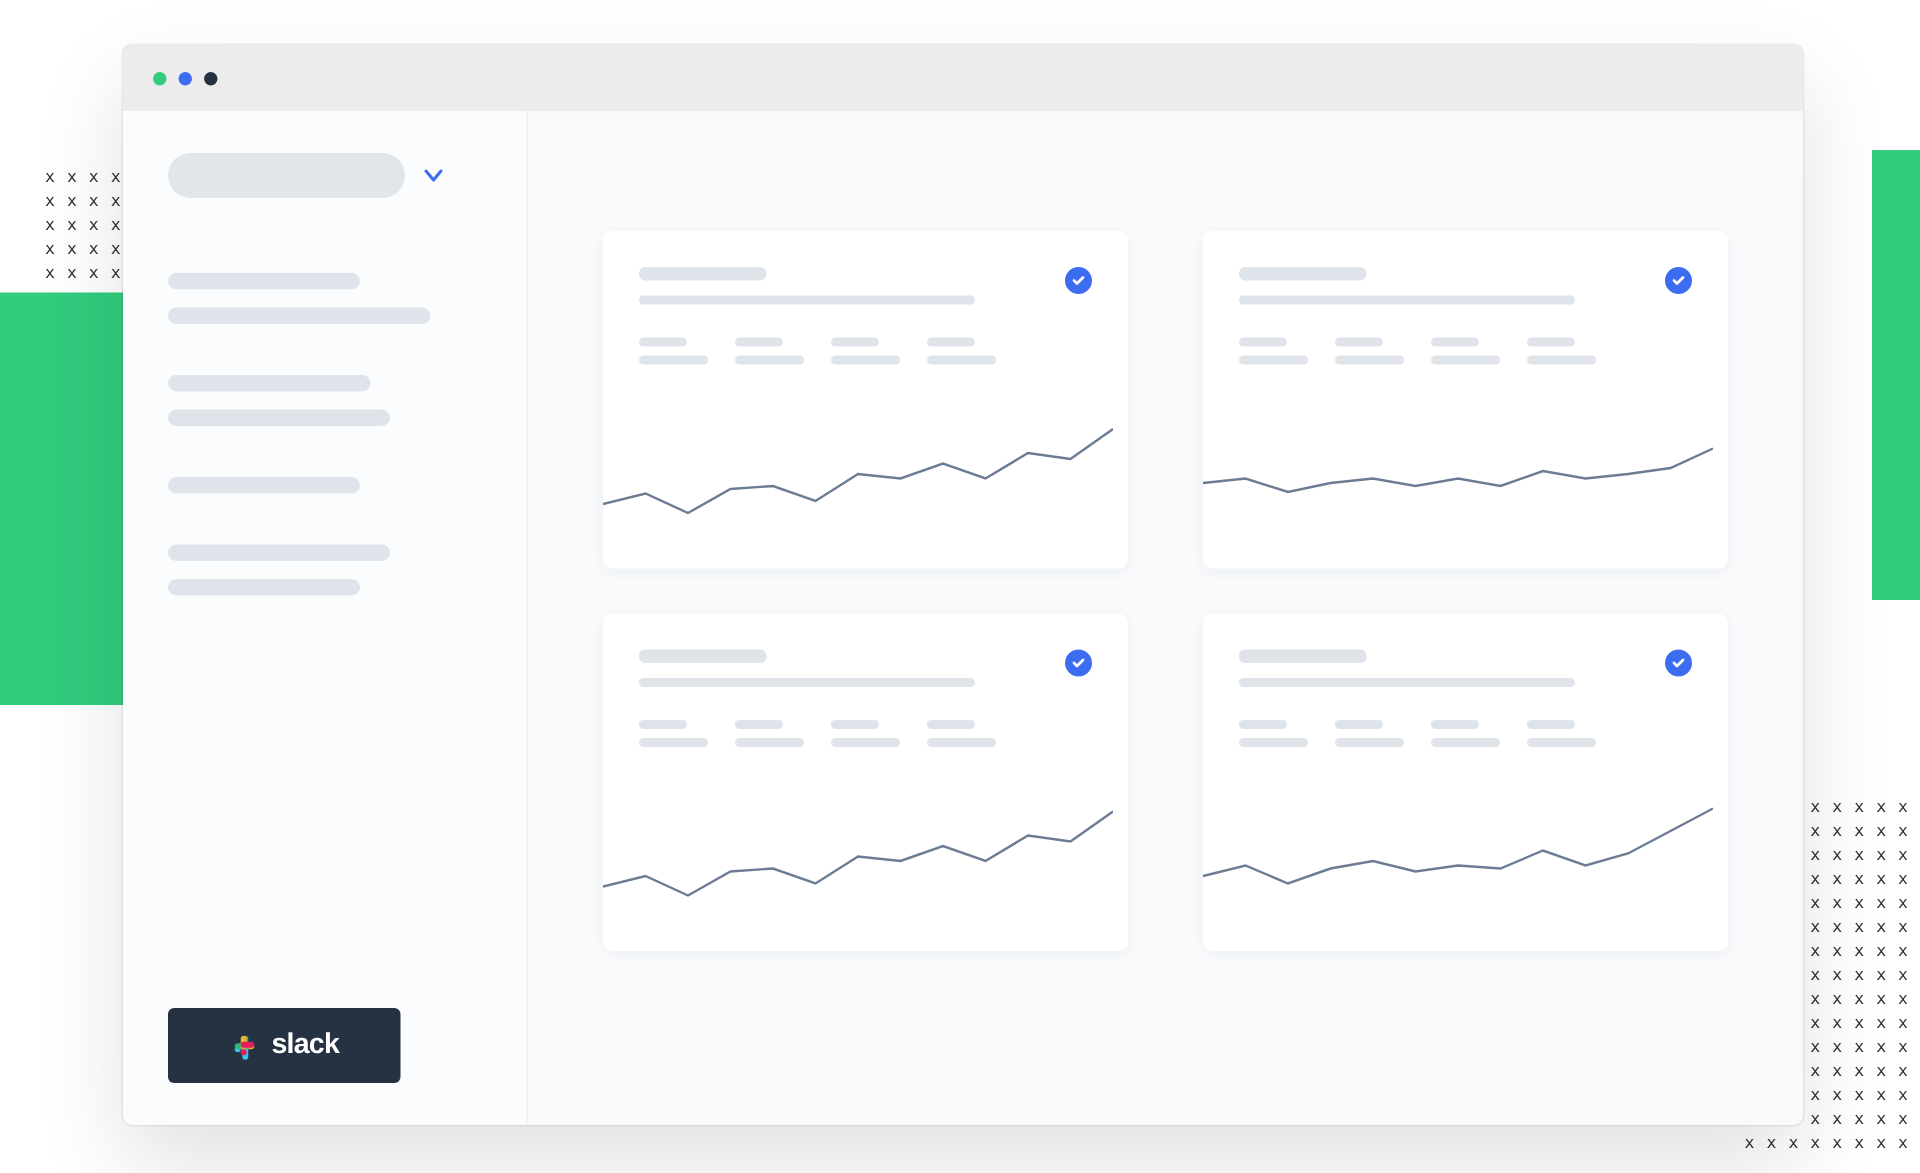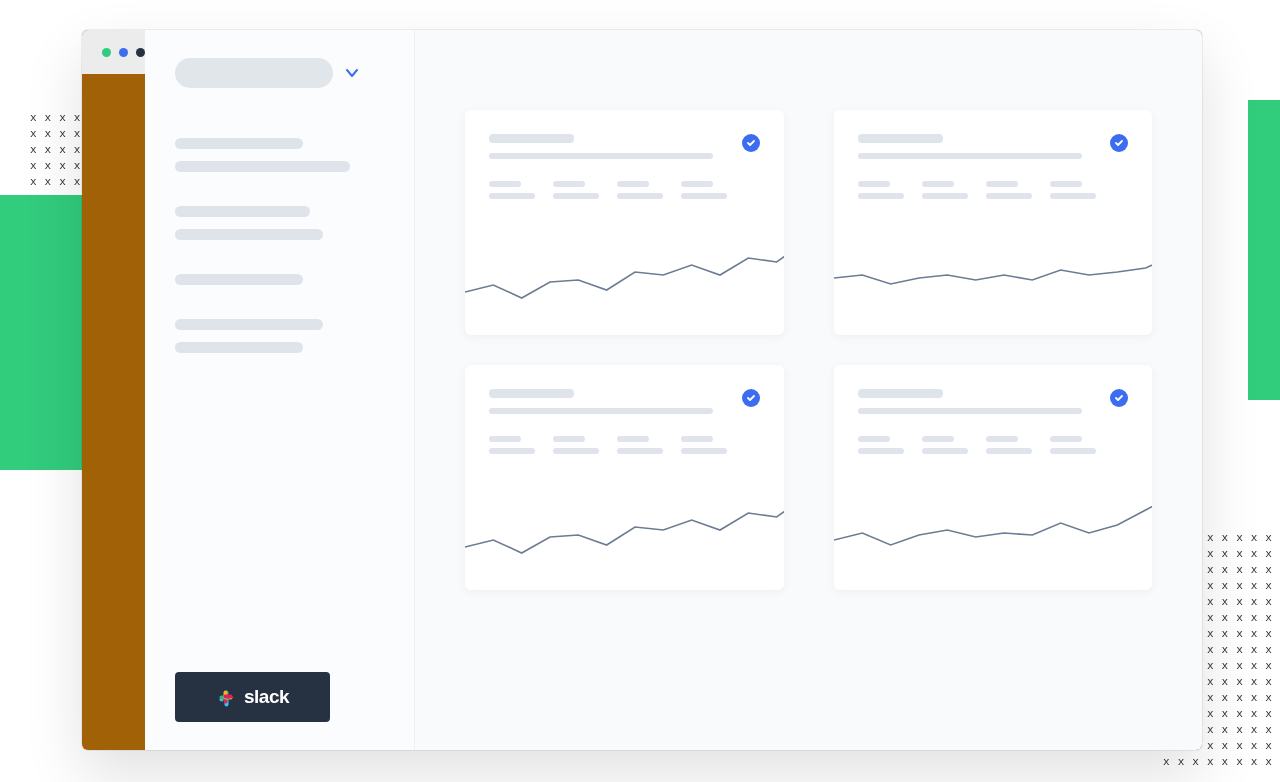--- a/index.html
+++ b/index.html
@@ -51,25 +51,26 @@
   text-align: right;
 }
 
 
 .browser {
   position: absolute;
   left: 82px;
   top: 30px;
   width: 1120px;
   height: 720px;
-  background: #a16207;
+  background: #bef264;
   border-radius: 6px;
   box-shadow: 0 0 0 1px rgba(0,0,0,0.06), 0 25px 60px rgba(0,0,0,0.12);
   z-index: 10;
   display: flex;
+  flex-direction: column;
   overflow: hidden;
 }
 .titlebar {
   height: 44px;
   background: #ececec;
   display: flex;
   align-items: center;
   padding-left: 20px;
   gap: 8px;
 }

